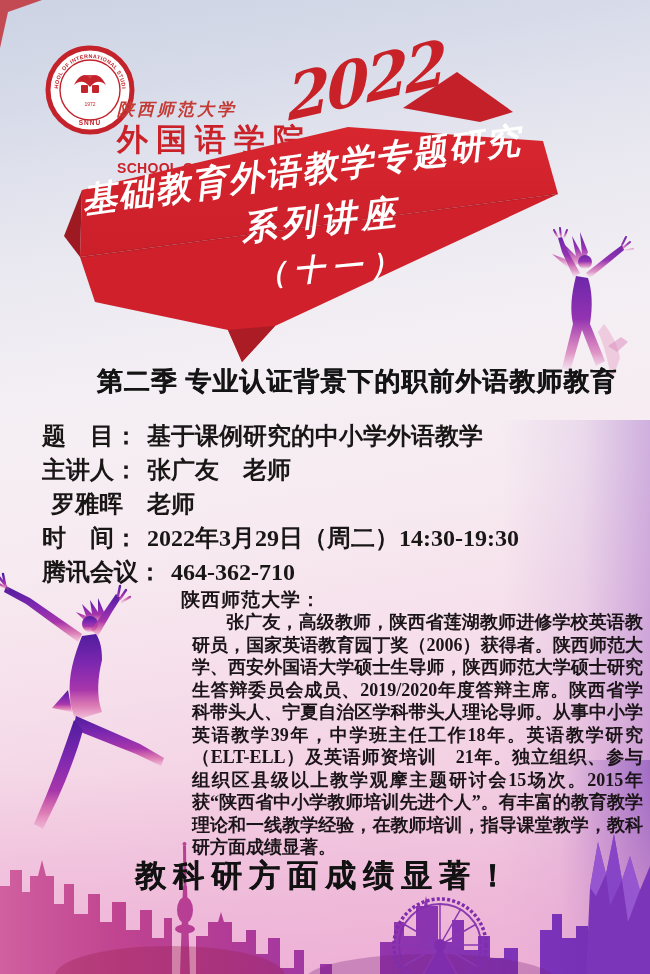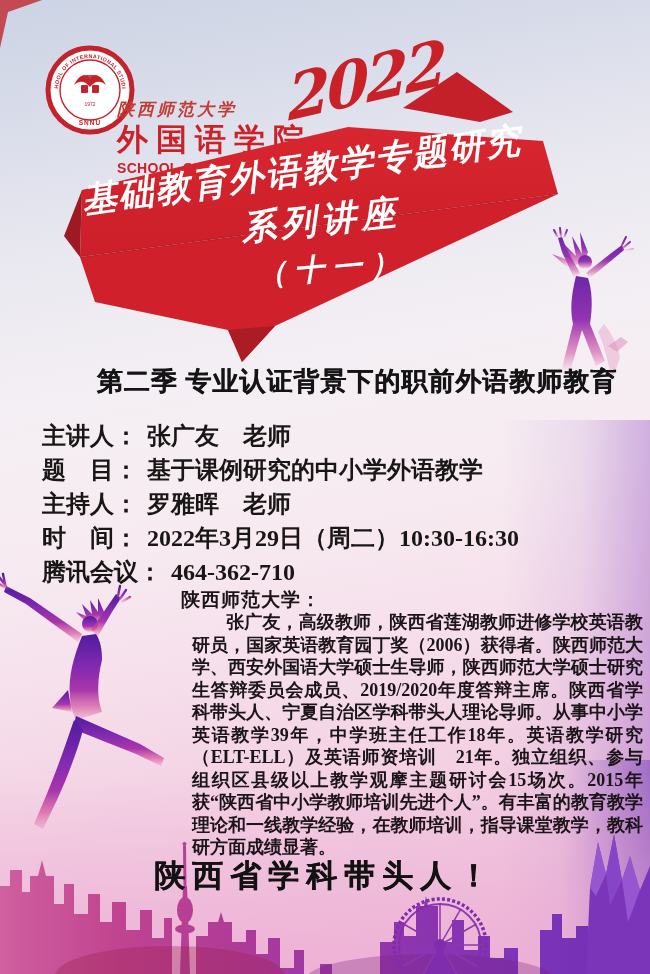--- a/index.html
+++ b/index.html
@@ -231,37 +231,36 @@
   <line x1="40" y1="197" x2="518" y2="134" stroke="#000000" opacity="0.08" stroke-width="2"></line>
   <text x="262" y="122" text-anchor="middle" font-size="35" letter-spacing="2" transform="rotate(-8 262 112)">基础教育外语教学专题研究</text>
   <text x="281" y="172" text-anchor="middle" font-size="35" letter-spacing="5" transform="rotate(-6 281 162)">系列讲座</text>
   <text x="292" y="218" text-anchor="middle" font-size="30" letter-spacing="8" transform="rotate(-5 292 208)">（十一）</text>
 </svg>
 
 <div class="abs season-title">第二季 专业认证背景下的职前外语教师教育</div>
 
 <div class="abs details">
   <div class="detail-row">
+    <span class="d-label">题　目：</span>
+    <span class="d-value">基于课例研究的中小学外语教学</span>
+  </div>
+  <div class="detail-row">
     <span class="d-label">主讲人：</span>
     <span class="d-value">张广友　老师</span>
   </div>
   <div class="detail-row">
-    <span class="d-label">题　目：</span>
-    <span class="d-value">基于课例研究的中小学外语教学</span>
-  </div>
-  <div class="detail-row">
-    <span class="d-label">主持人：</span>
     <span class="d-value">罗雅晖　老师</span>
   </div>
   <div class="detail-row">
     <span class="d-label">时　间：</span>
-    <span class="d-value">2022年3月29日（周二）10:30-16:30</span>
+    <span class="d-value">2022年3月29日（周二）14:30-19:30</span>
   </div>
   <div class="detail-row">
     <span class="d-label">腾讯会议：</span>
     <span class="d-value">464-362-710</span>
   </div>
 </div>
 
 <div class="abs bio-heading">陕西师范大学：</div>
 <div class="abs bio-para">张广友，高级教师，陕西省莲湖教师进修学校英语教研员，国家英语教育园丁奖（2006）获得者。陕西师范大学、西安外国语大学硕士生导师，陕西师范大学硕士研究生答辩委员会成员、2019/2020年度答辩主席。陕西省学科带头人、宁夏自治区学科带头人理论导师。从事中小学英语教学39年，中学班主任工作18年。英语教学研究（ELT-ELL）及英语师资培训　21年。独立组织、参与组织区县级以上教学观摩主题研讨会15场次。2015年获“陕西省中小学教师培训先进个人”。有丰富的教育教学理论和一线教学经验，在教师培训，指导课堂教学，教科研方面成绩显著。</div>
 
-<div class="abs welcome">陕西省学科带头人！</div>
+<div class="abs welcome">教科研方面成绩显著！</div>
 
 </body></html>

